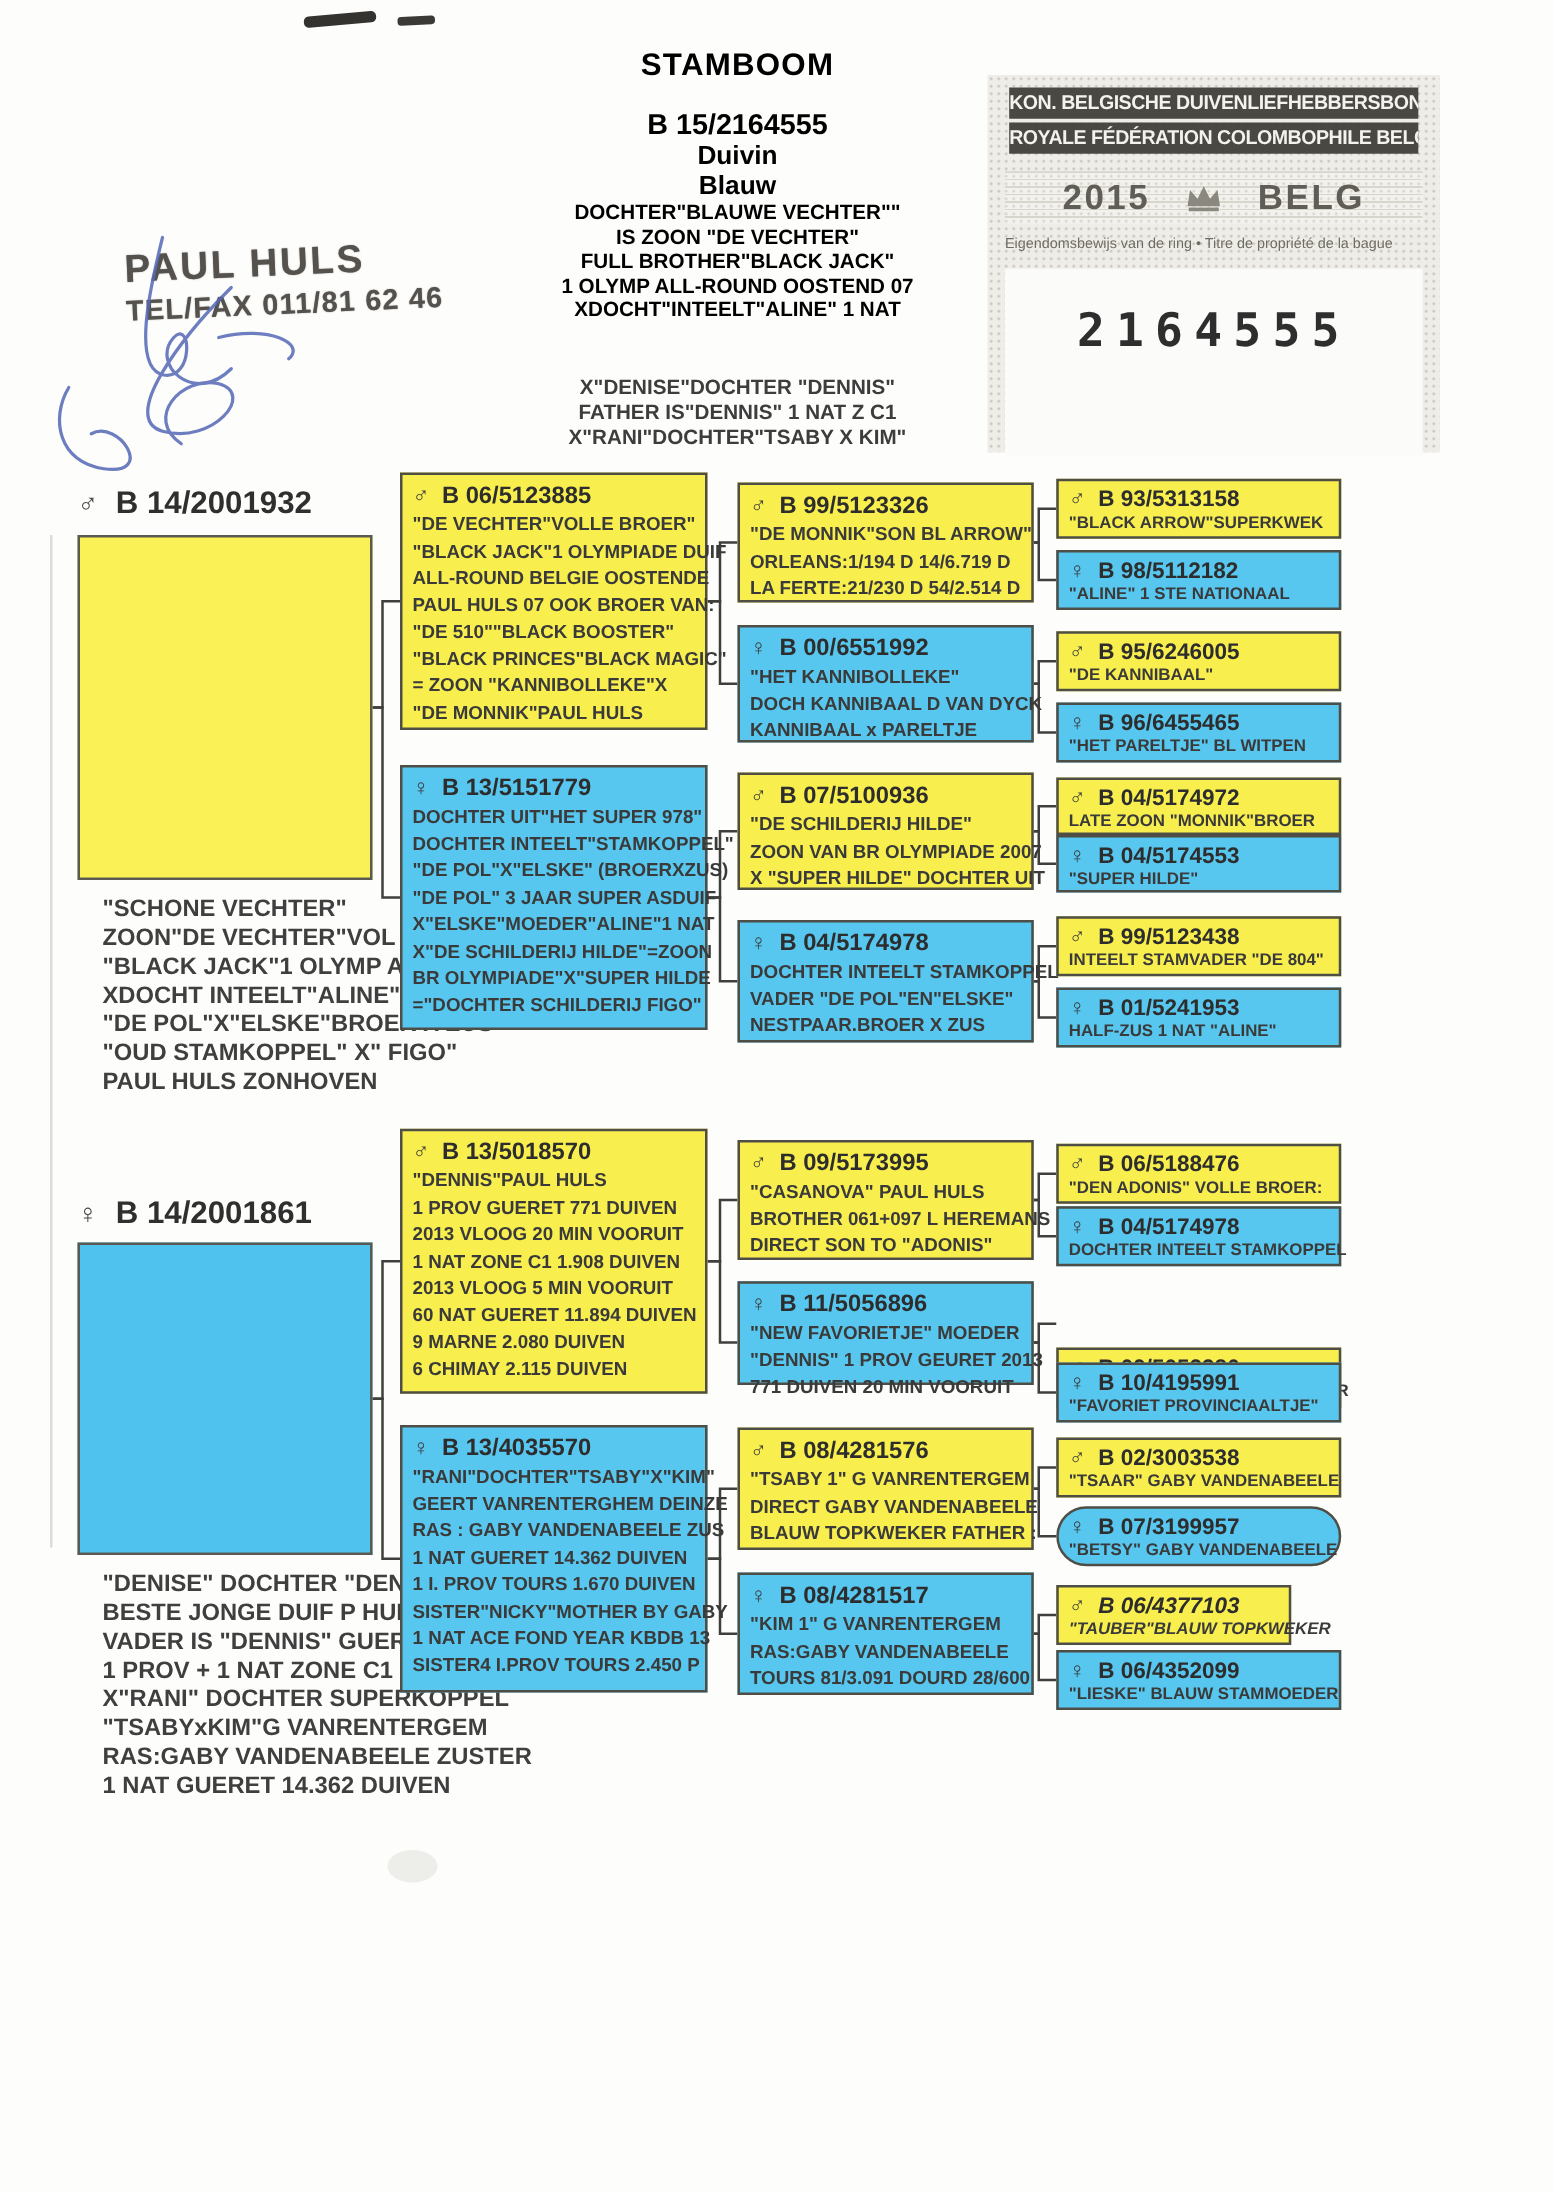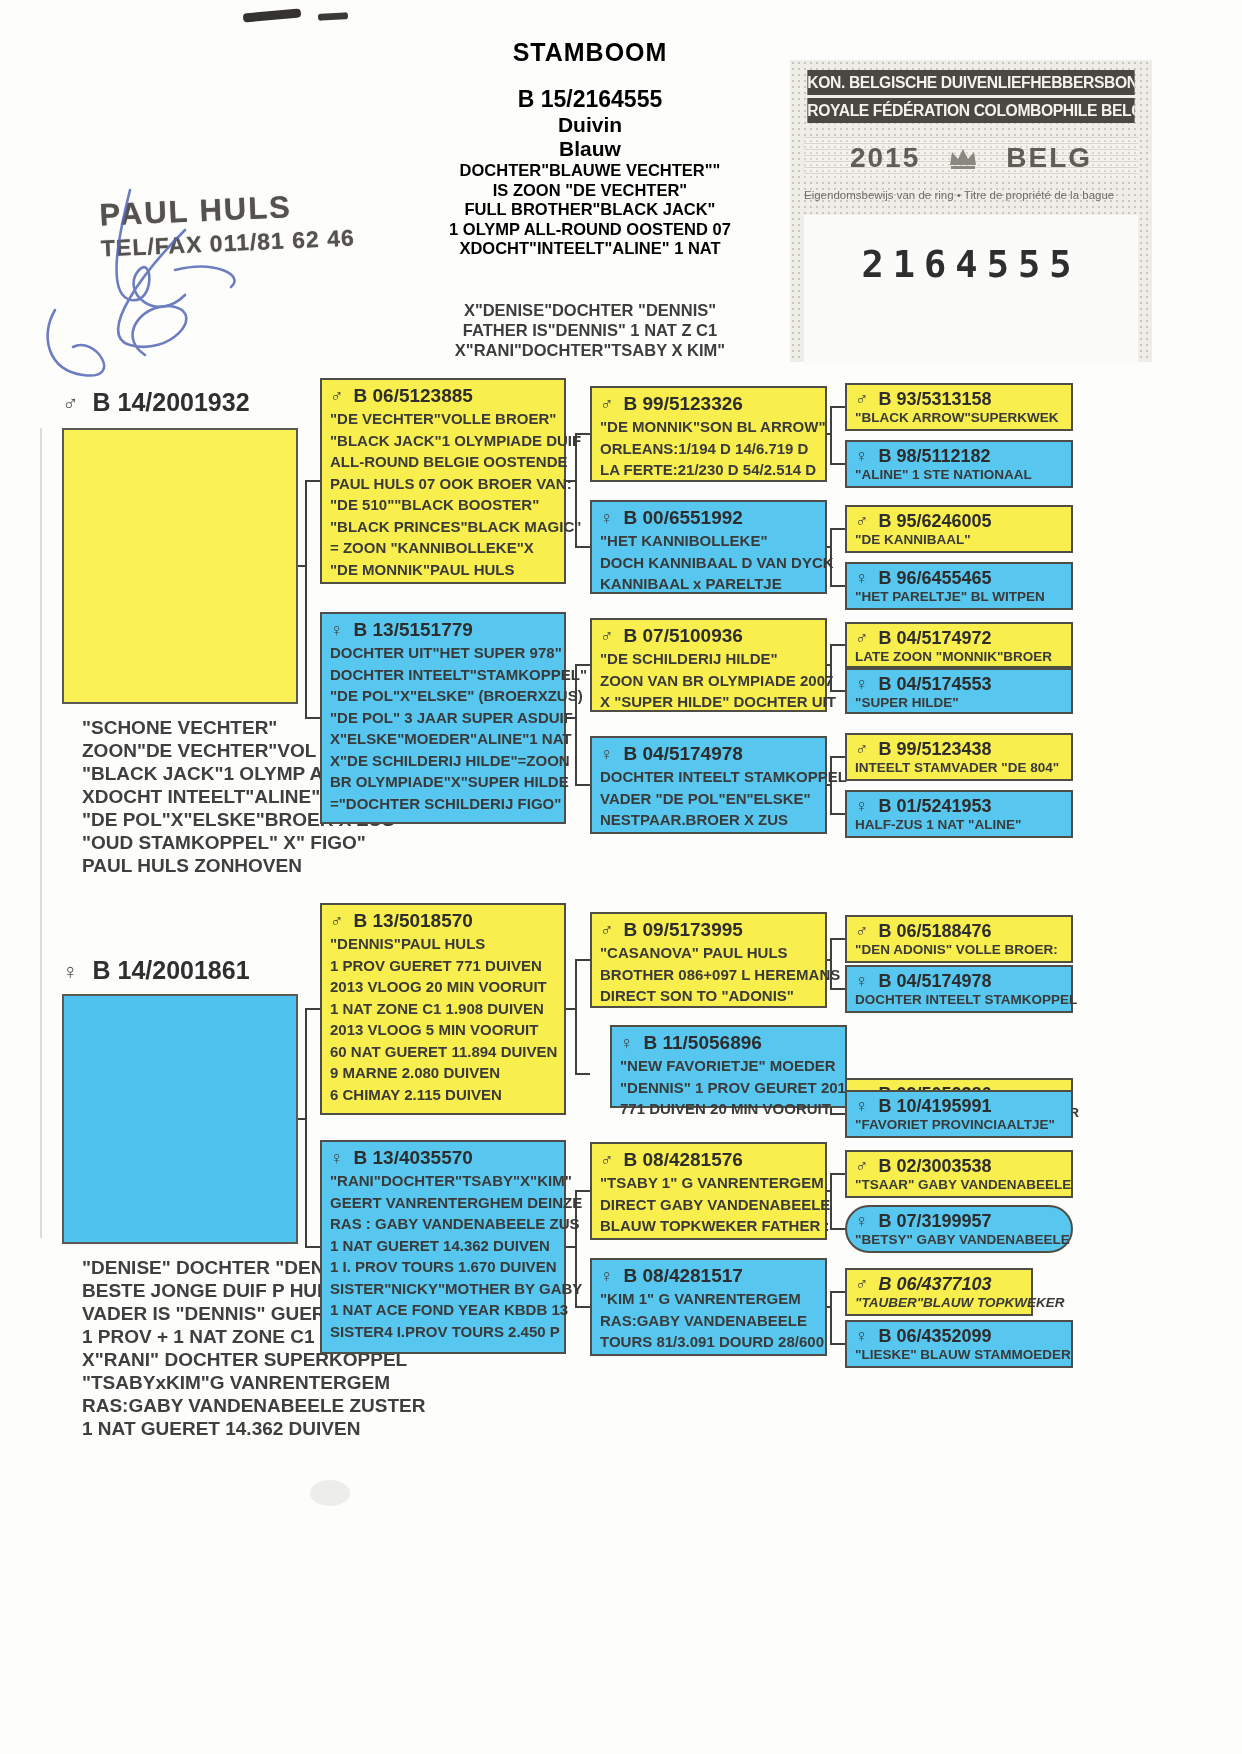--- a/index.html
+++ b/index.html
@@ -271,24 +271,24 @@
         <div class="tline">RAS : GABY VANDENABEELE ZUS</div>
         <div class="tline">1 NAT GUERET  14.362 DUIVEN</div>
         <div class="tline">1 I. PROV TOURS 1.670 DUIVEN</div>
         <div class="tline">SISTER"NICKY"MOTHER BY GABY</div>
         <div class="tline">1 NAT ACE FOND YEAR KBDB 13</div>
         <div class="tline">SISTER4 I.PROV TOURS 2.450 P</div>
       </div>
       <div class="pbox yellow" id="pbox-16" style="left: 590px; top: 912px; width: 237px; height: 96px;">
         <div class="bhead"><span class="sym">♂</span>B 09/5173995</div>
         <div class="tline">"CASANOVA" PAUL HULS</div>
-        <div class="tline">BROTHER 086+097 L HEREMANS</div>
+        <div class="tline">BROTHER 061+097 L HEREMANS</div>
         <div class="tline">DIRECT SON TO "ADONIS"</div>
       </div>
-      <div class="pbox blue" id="pbox-17" style="left: 610px; top: 1025px; width: 237px; height: 83px;">
+      <div class="pbox blue" id="pbox-17" style="left: 590px; top: 1025px; width: 237px; height: 83px;">
         <div class="bhead"><span class="sym">♀</span>B 11/5056896</div>
         <div class="tline">"NEW FAVORIETJE" MOEDER</div>
         <div class="tline">"DENNIS" 1 PROV GEURET 2013</div>
         <div class="tline">771 DUIVEN 20 MIN VOORUIT</div>
       </div>
       <div class="pbox yellow" id="pbox-18" style="left: 590px; top: 1142px; width: 237px; height: 98px;">
         <div class="bhead"><span class="sym">♂</span>B 08/4281576</div>
         <div class="tline">"TSABY 1" G VANRENTERGEM</div>
         <div class="tline">DIRECT GABY VANDENABEELE</div>
         <div class="tline">BLAUW TOPKWEKER FATHER :</div>

